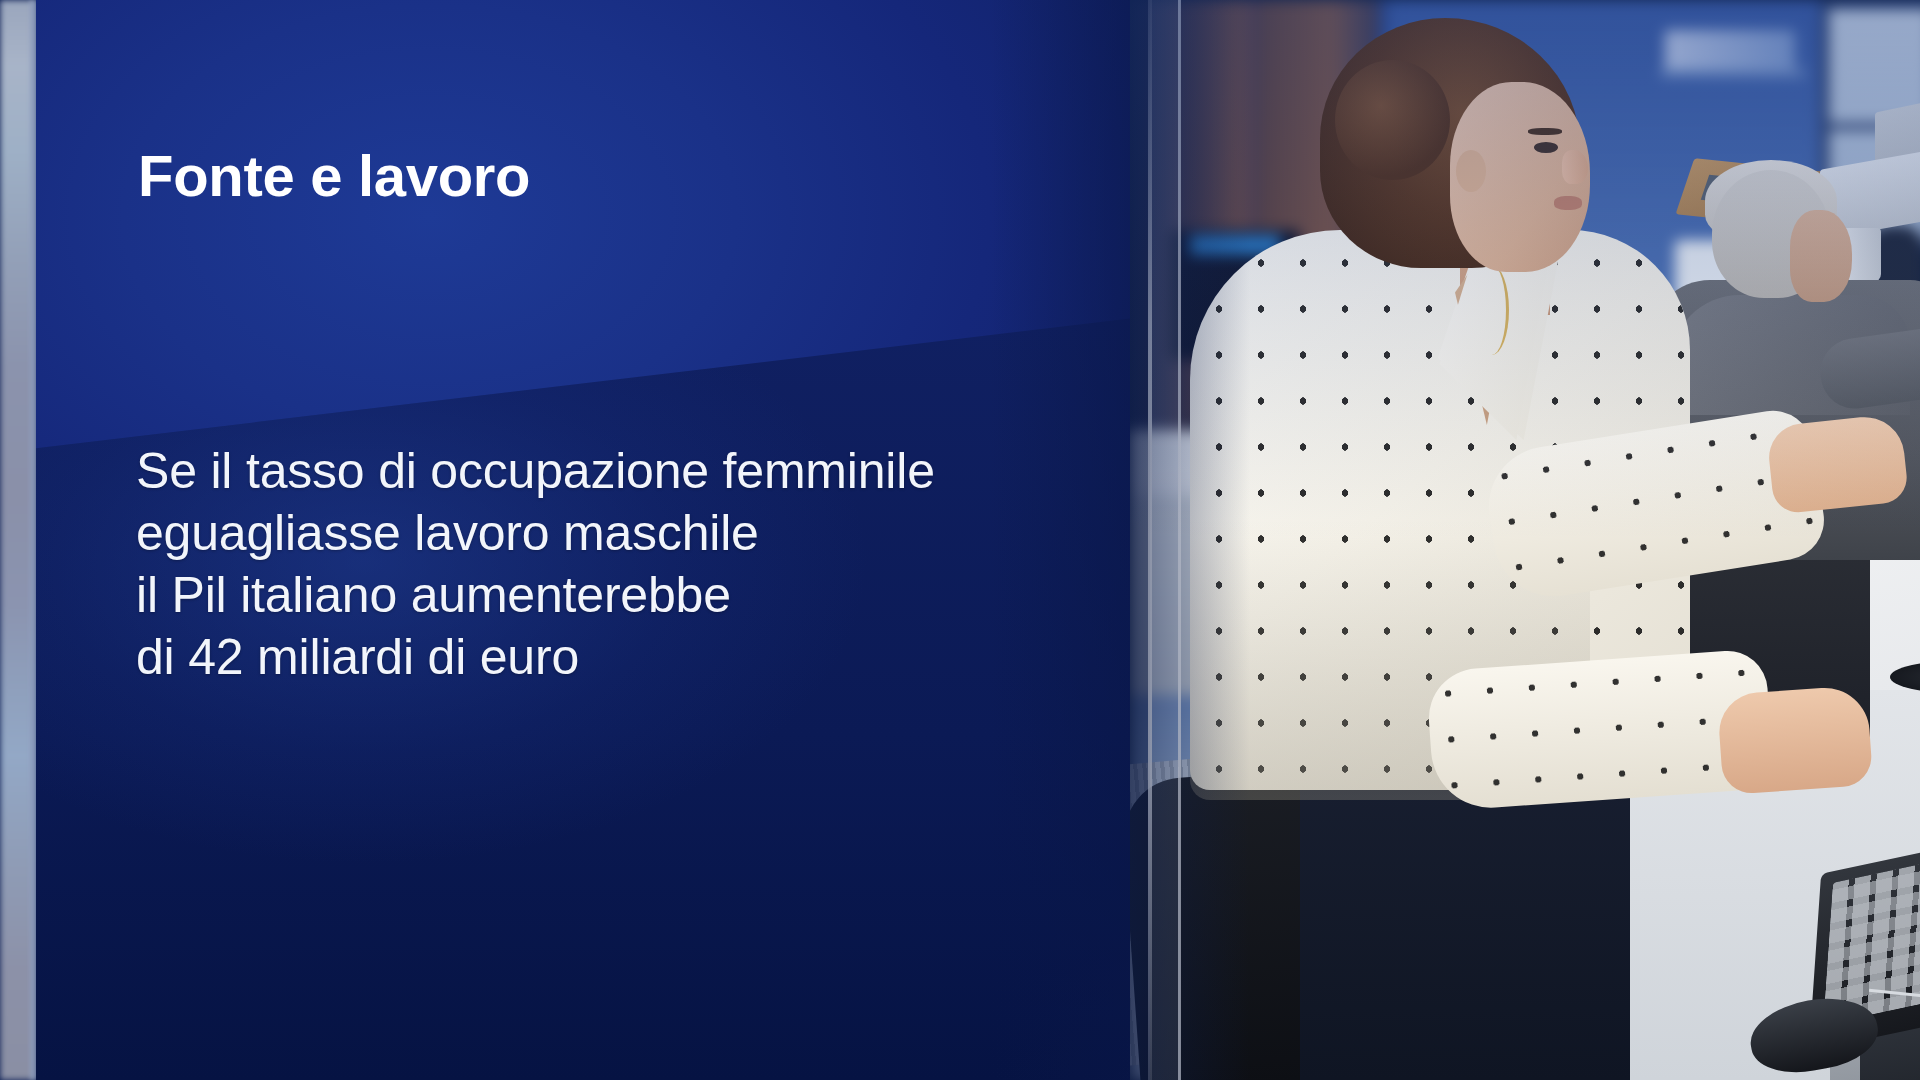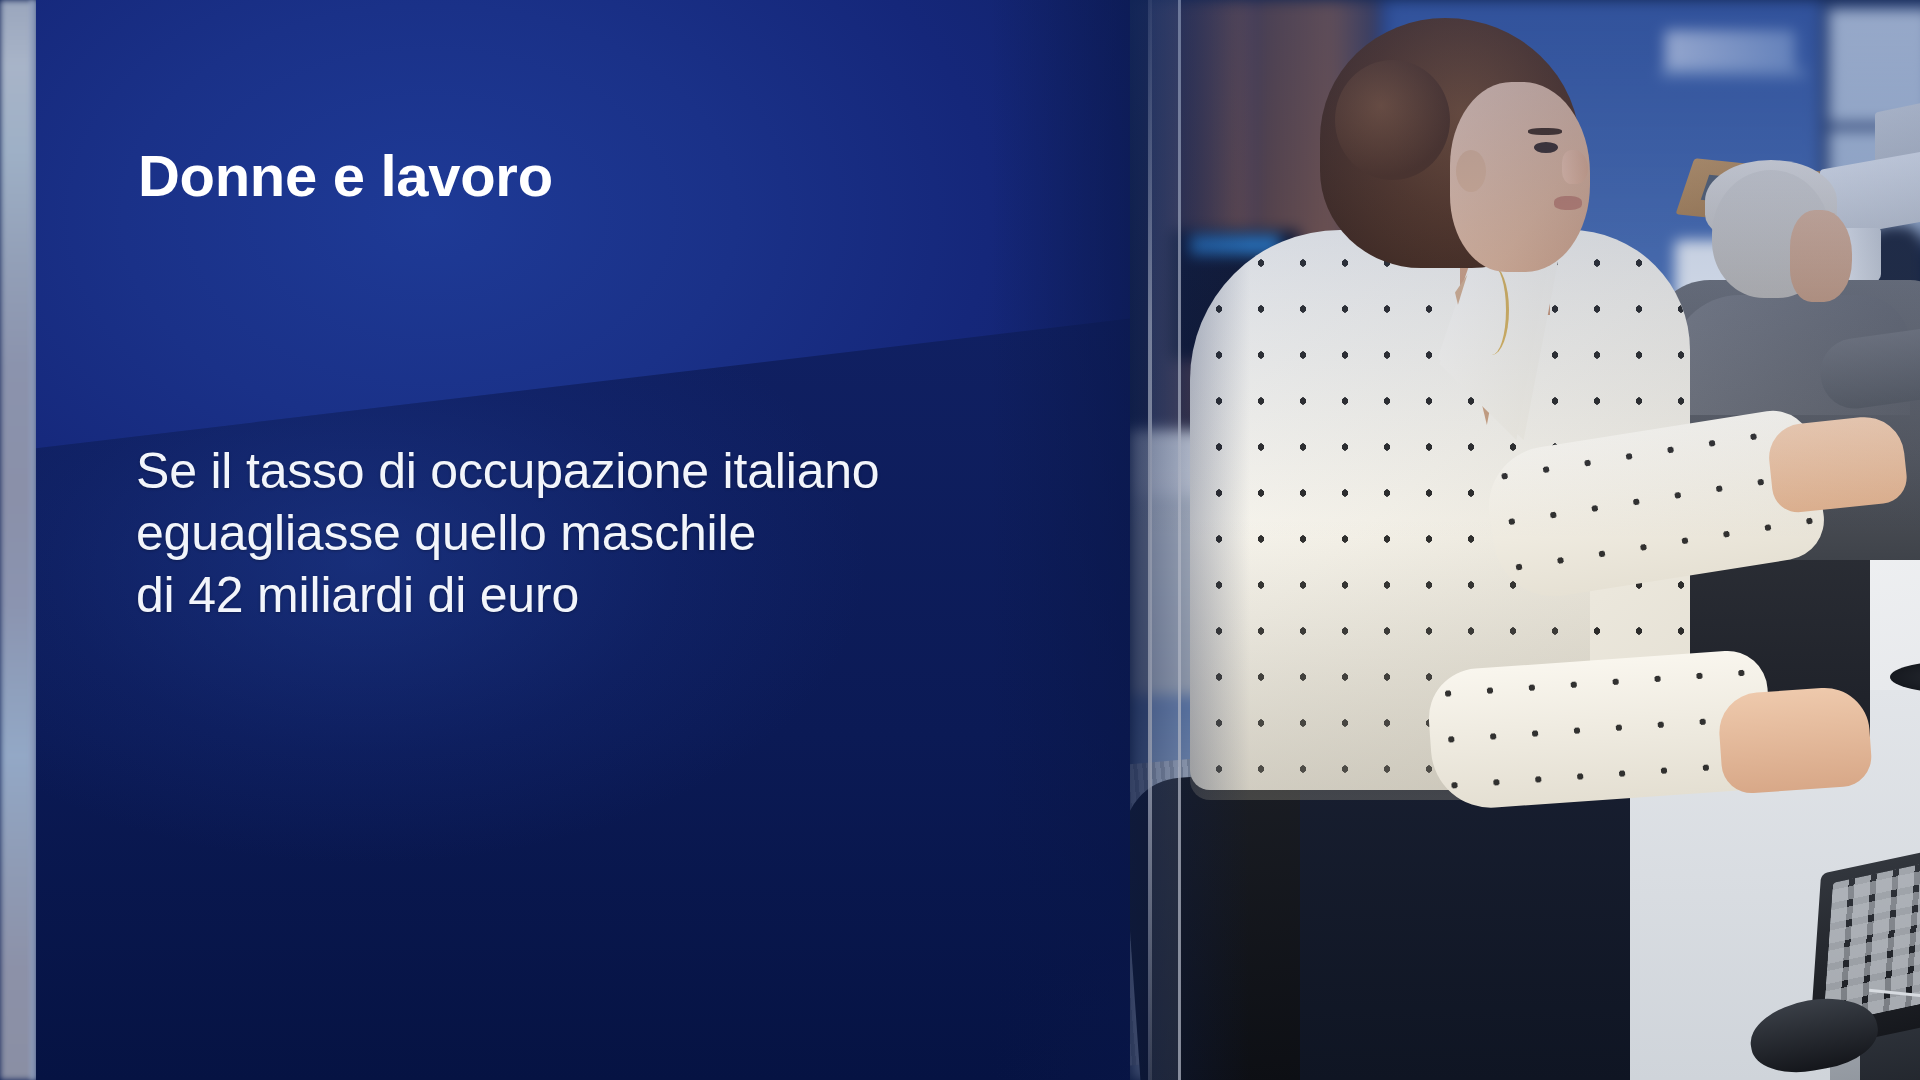--- a/index.html
+++ b/index.html
@@ -384,25 +384,26 @@
 
   <div id="left-strip"></div>
   <div id="left-strip-edge"></div>
 
   <div id="blue-panel">
     <div id="blue-wedge"></div>
     <div id="blue-wedge-glow"></div>
     <div id="panel-right-fade"></div>
 
     <div id="content">
-      <h1 id="page-title">Donne e lavoro</h1>
+      <h1 id="page-title">Fonte e lavoro</h1>
 
       <div id="headline">
-        <span class="hl">Se il tasso di occupazione italiano</span>
-        <span class="hl">eguagliasse quello maschile</span>
+        <span class="hl">Se il tasso di occupazione femminile</span>
+        <span class="hl">eguagliasse lavoro maschile</span>
+        <span class="hl">il Pil italiano aumenterebbe</span>
         <span class="hl">di 42 miliardi di euro</span>
       </div>
 
     </div>
   </div>
 
   <div id="photo">
 
     <div id="bg-blur">
       <div class="bg-layer" id="bg-wall"></div>

